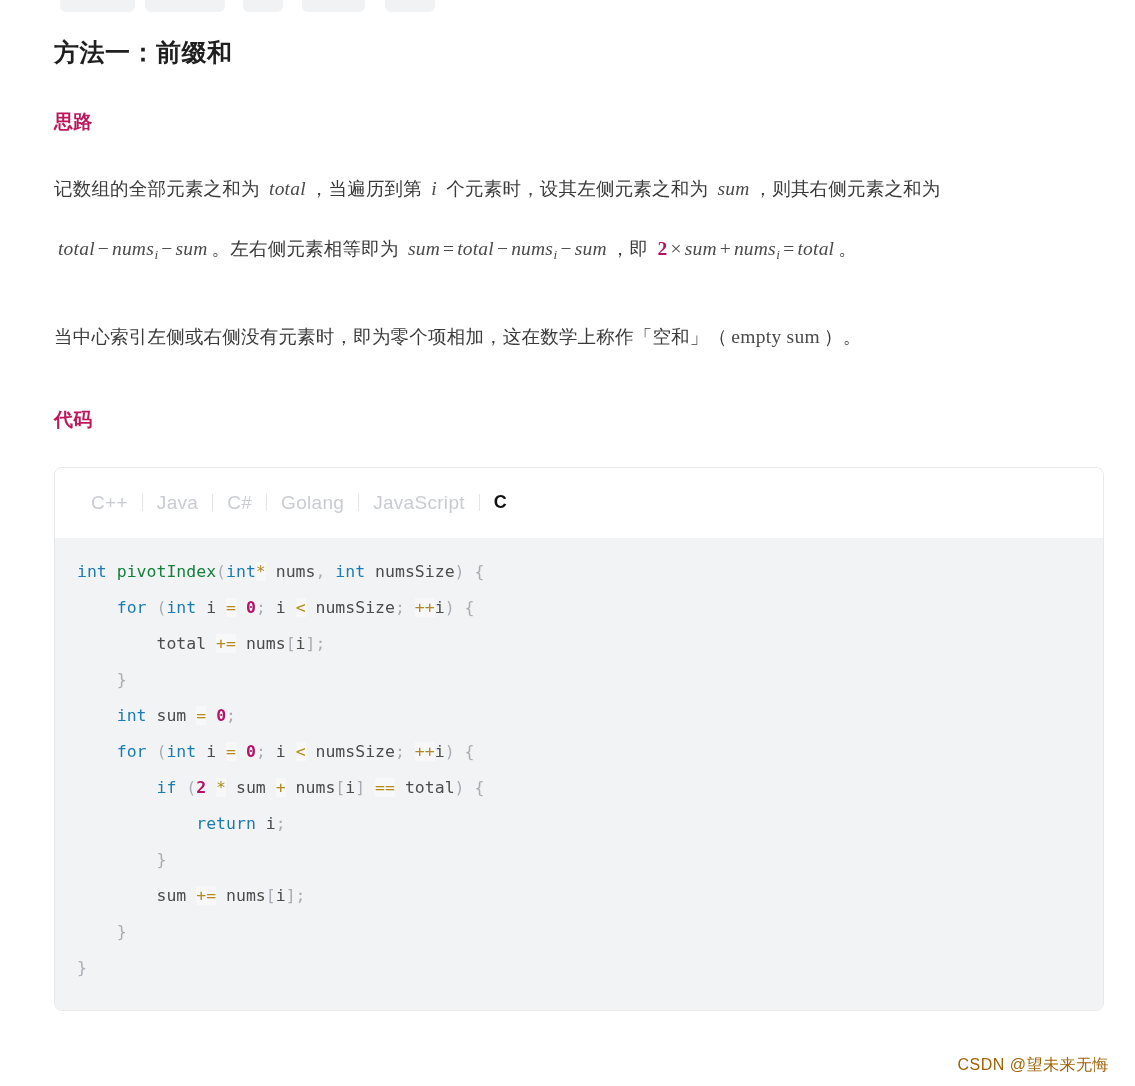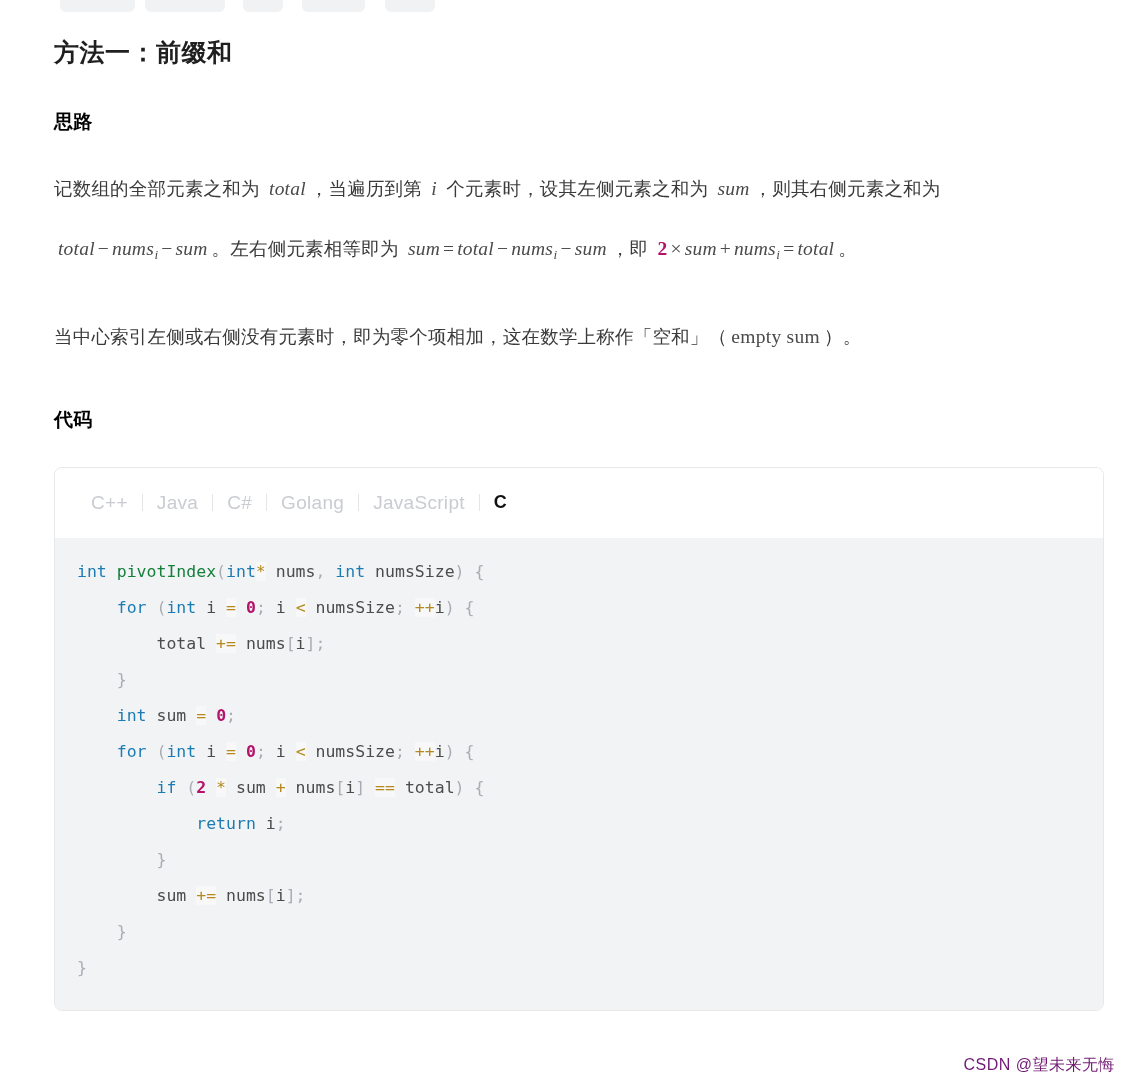--- a/index.html
+++ b/index.html
@@ -42,21 +42,21 @@
   h2.section-title {
     font-size: 25px;
     font-weight: bold;
     color: #1f1f1f;
     margin: 14px 0 8px 0;
     letter-spacing: 0.5px;
   }
   h3.sub-title {
     font-size: 19px;
     font-weight: bold;
-    color: #000000;
+    color: #be185d;
     margin: 40px 0 0 0;
     letter-spacing: 0.3px;
   }
 
   p.para {
     font-size: 18.5px;
     line-height: 60px;
     color: #3a3a3a;
     margin: 24px 0 0 0;
     letter-spacing: 0.2px;
@@ -133,24 +133,24 @@
   }
   .kw   { color: #1b7cb3; }
   .fn   { color: #15803d; }
   .num  { color: #b4126b; font-weight: bold; }
   .opx  { color: #b5891f; background: #f8f8f8; }
   .pn   { color: #a9adb3; }
   .id   { color: #4c4c4c; }
 
   .watermark {
     position: absolute;
-    right: 20px;
+    right: 26px;
     bottom: 10px;
     font-size: 16px;
-    color: #701a75;
+    color: #a16207;
     letter-spacing: 0.5px;
   }
 </style>
 </head>
 <body>
 
 <div class="tag-strip" id="tagStrip">
     <div class="tag-pill" style="left: 60px; width: 75px;"></div>
     <div class="tag-pill" style="left: 145px; width: 80px;"></div>
     <div class="tag-pill" style="left: 243px; width: 40px;"></div>

